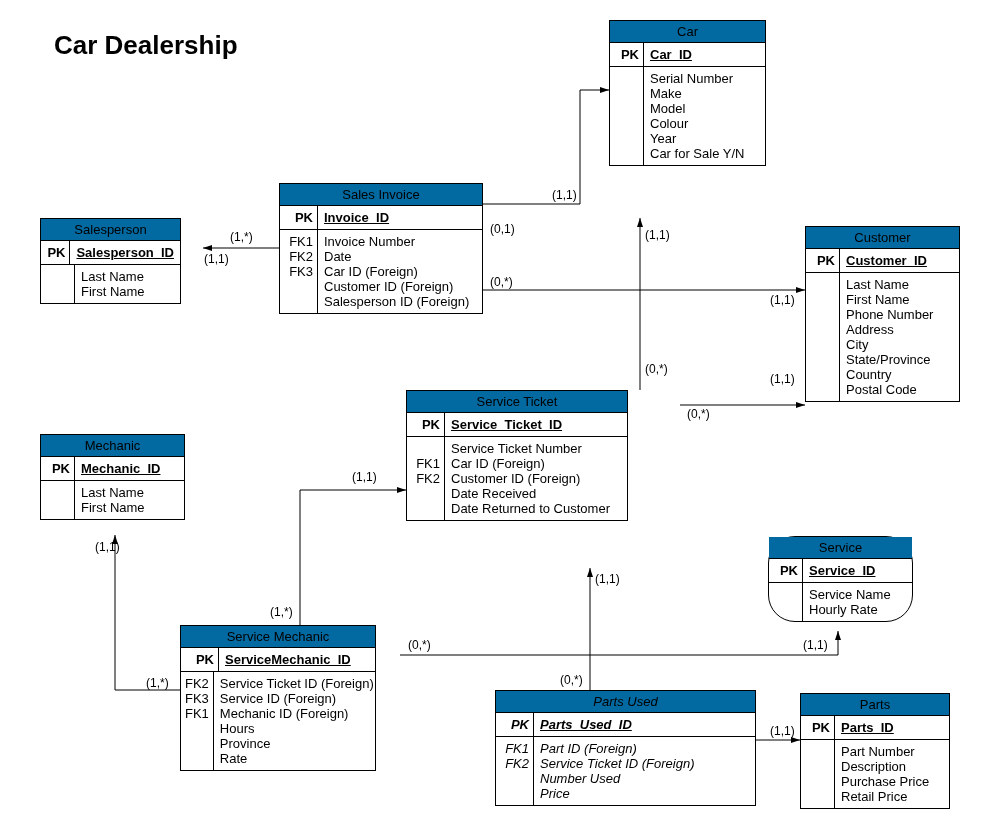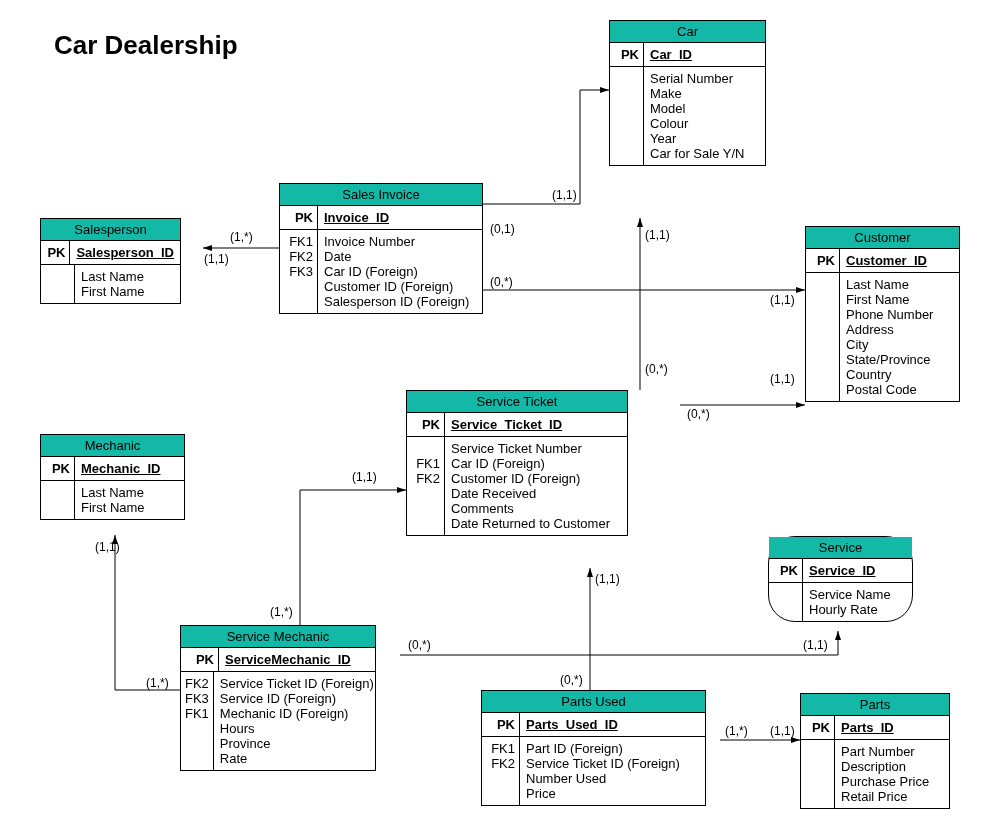--- a/index.html
+++ b/index.html
@@ -17,21 +17,21 @@
     font-size: 26px;
   }
   .entity {
     position: absolute;
     border: 1px solid #000;
     background: #fff;
     font-size: 13px;
     box-sizing: border-box;
   }
   .entity .hdr {
-    background: #14b8a6;
+    background: #0369a1;
     border-bottom: 1px solid #000;
     text-align: center;
     padding: 3px 0;
   }
   .entity .pkrow, .entity .attrs {
     display: flex;
   }
   .entity .keycol {
     width: 38px;
     border-right: 1px solid #000;
@@ -234,21 +234,20 @@
     <div class="keycol">
       <span class="fk">&nbsp;</span>
       <span class="fk">FK1</span>
       <span class="fk">FK2</span>
     </div>
     <div class="valcol">
       <div class="attrline">Service Ticket Number</div>
       <div class="attrline">Car ID (Foreign)</div>
       <div class="attrline">Customer ID (Foreign)</div>
       <div class="attrline">Date Received</div>
-      <div class="attrline">Comments</div>
       <div class="attrline">Date Returned to Customer</div>
     </div>
   </div>
 </div>
 
 <div class="entity" style="left:768px; top:536px; width:145px;border-radius:27px;">
   <div class="hdr">Service</div>
   <div class="pkrow">
     <div class="keycol narrow">
         <span class="keylabel">PK</span>
@@ -282,21 +281,21 @@
       <div class="attrline">Service Ticket ID (Foreign)</div>
       <div class="attrline">Service ID (Foreign)</div>
       <div class="attrline">Mechanic ID (Foreign)</div>
       <div class="attrline">Hours</div>
       <div class="attrline">Province</div>
       <div class="attrline">Rate</div>
     </div>
   </div>
 </div>
 
-<div class="entity" style="left:481px; top:690px; width:225px;">
+<div class="entity" style="left:495px; top:690px; width:261px;font-style:italic;">
   <div class="hdr">Parts Used</div>
   <div class="pkrow">
     <div class="keycol">
         <span class="keylabel">PK</span>
       </div>
     <div class="valcol"><span class="pkval">Parts_Used_ID</span></div>
   </div>
   <div class="attrs">
     <div class="keycol">
       <span class="fk">FK1</span>

